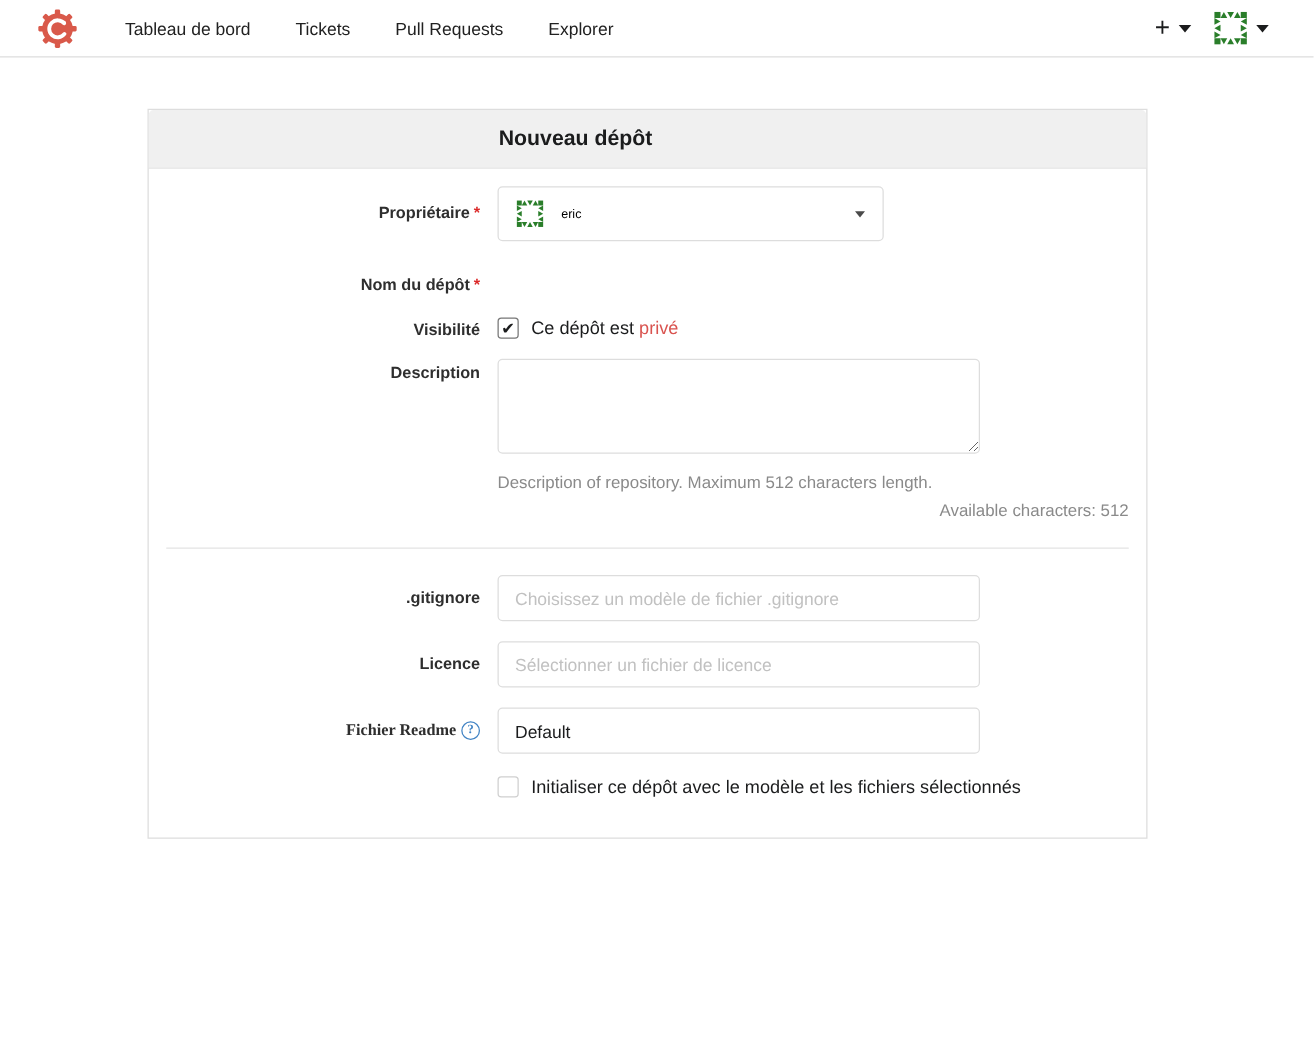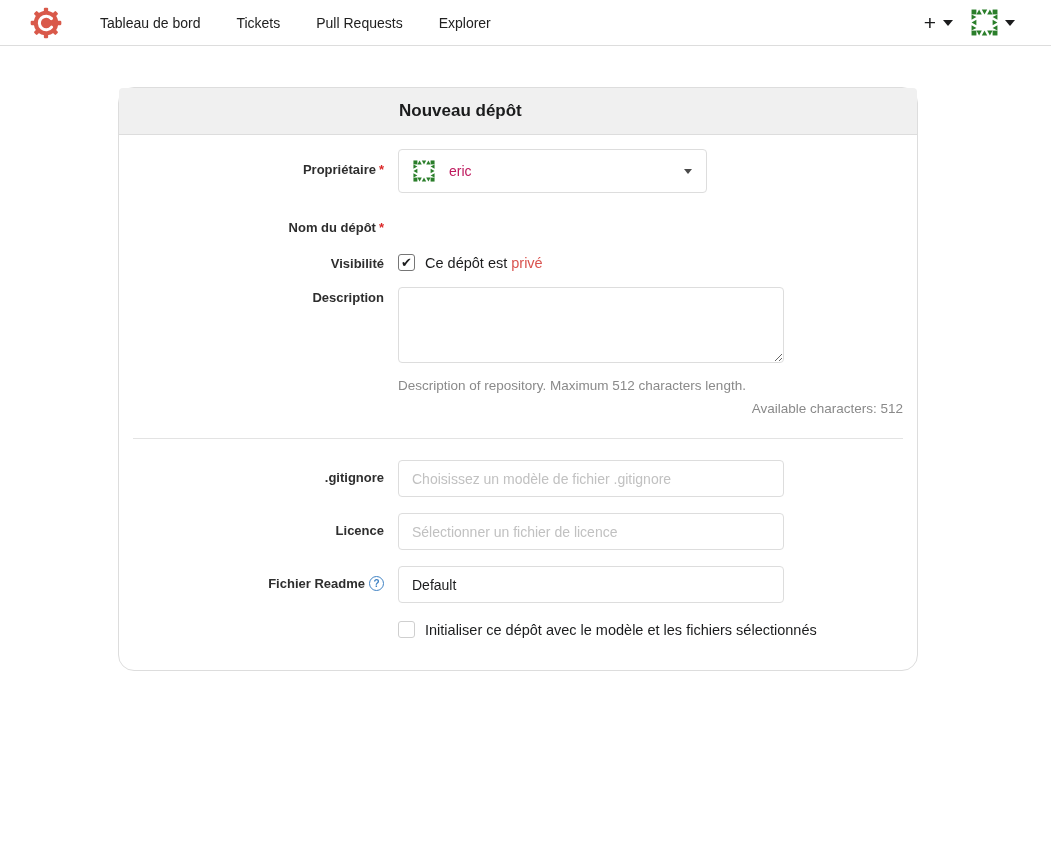--- a/index.html
+++ b/index.html
@@ -29,45 +29,45 @@
     border-left:5px solid transparent; border-right:5px solid transparent;
     border-top:6px solid #1b1c1d;
   }
   .identicon { width:27px; height:27px; display:inline-block; }
   .identicon svg { width:100%; height:100%; display:block; }
 
   
   .page-body { padding-top:41px; }
   .form-panel {
     width:800px; margin-left:118px;
-    border:1px solid #dddddd; border-radius:16px; background:#fff;
+    border:1px solid #dddddd; border-radius:0; background:#fff;
   }
   .form-header {
     background:#f0f0f0; border-bottom:1px solid #dddddd;
     border-radius:4px 4px 0 0;
     padding:13px 14px 13px 280px;
     font-size:17px; font-weight:bold; color:#1b1c1d;
   }
   .form-body { padding:14px; }
 
   .field { display:flex; margin-bottom:15px; }
   .field-label {
     width:265px; min-width:265px; text-align:right; padding-right:14px;
     font-size:13px; font-weight:bold; color:#2e2e2e; padding-top:3px;
   }
-  .label-inline { display:inline-flex; align-items:center; gap:4px; }
+  .label-inline { display:inline-flex; align-items:center; gap:4px;font-family:Liberation Serif, serif; }
   .req { color:#db2828; margin-left:3px; font-weight:bold; }
   .field-control { flex:1; }
 
   .dropdown-box {
     width:309px; height:44px; border:1px solid #dddddd; border-radius:4px;
     display:flex; align-items:center; padding:0 14px; cursor:pointer; background:#fff;
   }
   .dropdown-box .identicon { width:22px; height:22px; margin-right:14px; }
-  .dropdown-value { font-size:14px; color:#be185d; flex:1; }
+  .dropdown-value { font-size:10px; color:#000000; flex:1; }
   .dropdown-caret {
     width:0; height:0;
     border-left:4.5px solid transparent; border-right:4.5px solid transparent;
     border-top:5px solid #4a4a4a;
   }
 
   .text-input {
     width:386px; height:38px; border:1px solid #dddddd; border-radius:4px;
     padding:0 13px; font-size:14px; color:#1b1c1d; outline:none;
     font-family:Liberation Sans, sans-serif;

